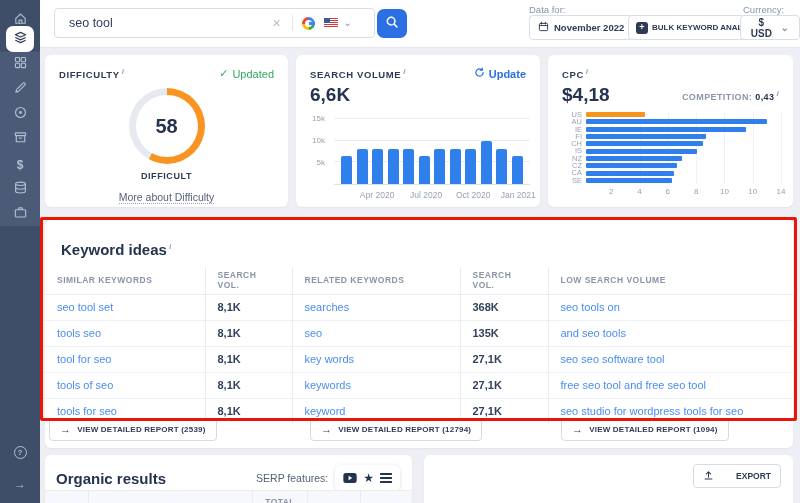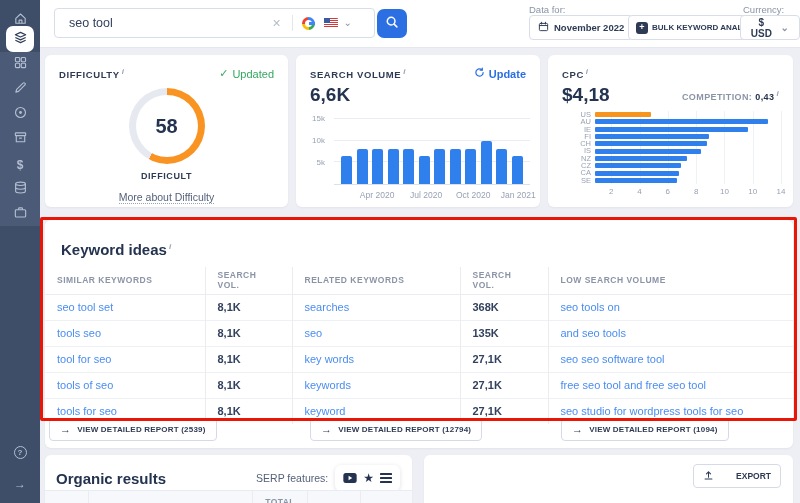--- a/index.html
+++ b/index.html
@@ -75,21 +75,21 @@
   .vxlabels{position:absolute;left:26px;right:0;bottom:0;height:11px;}
   .vxlabel{position:absolute;transform:translateX(-50%);font-size:8.5px;color:#98a1b3;white-space:nowrap;}
 
   
   .cpc-row2{display:flex;justify-content:space-between;align-items:center;padding:4px 14px 0;}
   .competition{font-size:9px;font-weight:bold;letter-spacing:.4px;color:#8b94a7;}
   .competition b{color:#24334f;margin-left:3px;}
   .hchart{position:absolute;left:14px;right:12px;top:56px;height:88px;}
   .hgrid{position:absolute;left:21px;right:0;top:0;height:73px;}
   .hgridline{position:absolute;top:0;bottom:0;width:1px;background:#eef1f6;}
-  .hrows{position:absolute;left:12px;right:0;top:0;}
+  .hrows{position:absolute;left:3px;right:0;top:0;}
   .hrow{display:flex;align-items:center;height:7.3px;}
   .hlabel{width:17px;font-size:7.5px;color:#98a1b3;text-align:right;margin-right:4px;line-height:1;}
   .htrack{flex:1;position:relative;height:5px;}
   .hbar{position:absolute;left:0;top:0;height:5px;border-radius:1px;}
   .hticks{position:absolute;left:21px;right:0;top:76px;height:10px;}
   .htick{position:absolute;transform:translateX(-50%);font-size:8px;color:#98a1b3;}
 
   
   .ki-title{font-size:15px;font-weight:bold;color:#24334f;padding:21px 16px 9px;}
   table.ki{width:100%;border-collapse:collapse;table-layout:fixed;}

